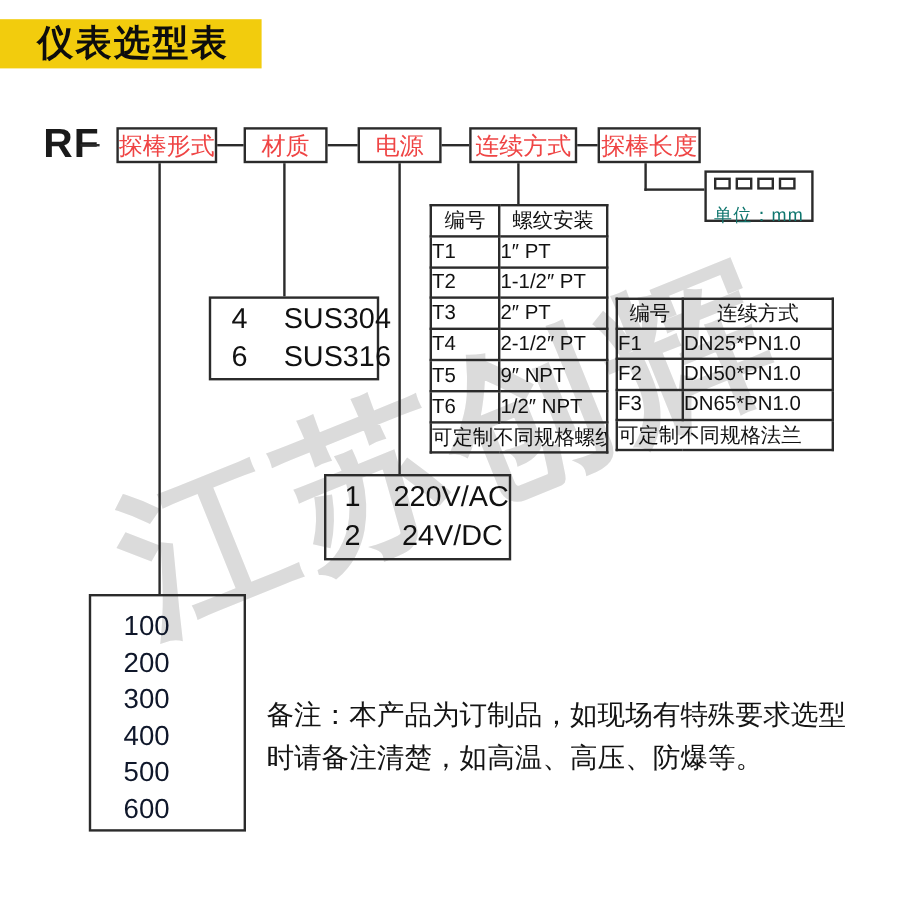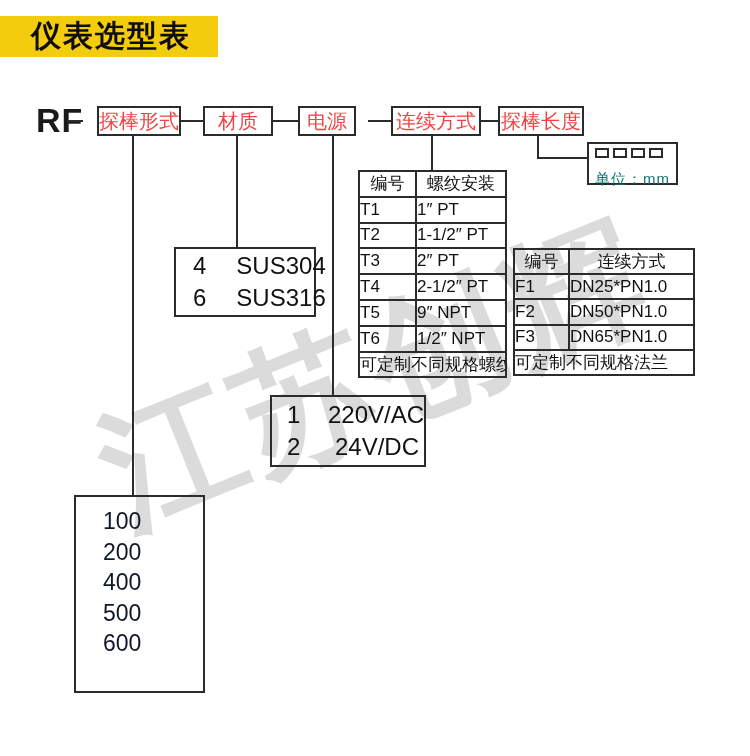--- a/index.html
+++ b/index.html
@@ -81,21 +81,21 @@
     </div>
 
     <div class="rf">RF</div>
 
     <div class="nbox" style="left:97px;top:106px;width:84px;height:30px;">
       <span>探棒形式</span>
     </div>
     <div class="nbox" style="left:203px;top:106px;width:70px;height:30px;">
       <span>材质</span>
     </div>
-    <div class="nbox" style="left:298px;top:106px;width:58px;height:30px;">
+    <div class="nbox" style="left:298px;top:106px;width:70px;height:30px;">
       <span>电源</span>
     </div>
     <div class="nbox" style="left:391px;top:106px;width:90px;height:30px;">
       <span>连续方式</span>
     </div>
     <div class="nbox" style="left:498px;top:106px;width:86px;height:30px;">
       <span>探棒长度</span>
     </div>
 
     <div class="hline" style="left:67px;top:120px;width:16px;"></div>
@@ -199,20 +199,25 @@
       </div>
       <div class="optrow">
         <span class="num">2</span>
         <span class="val">24V/DC</span>
       </div>
     </div>
 
     <div class="lenbox">
       <div class="lenitem">100</div>
       <div class="lenitem">200</div>
+      <div class="lenitem">300</div>
       <div class="lenitem">400</div>
       <div class="lenitem">500</div>
       <div class="lenitem">600</div>
     </div>
 
+    <div class="note">
+      <div>备注：本产品为订制品，如现场有特殊要求选型</div>
+      <div>时请备注清楚，如高温、高压、防爆等。</div>
+    </div>
 
   </div>
 </div>
 
 </body></html>

